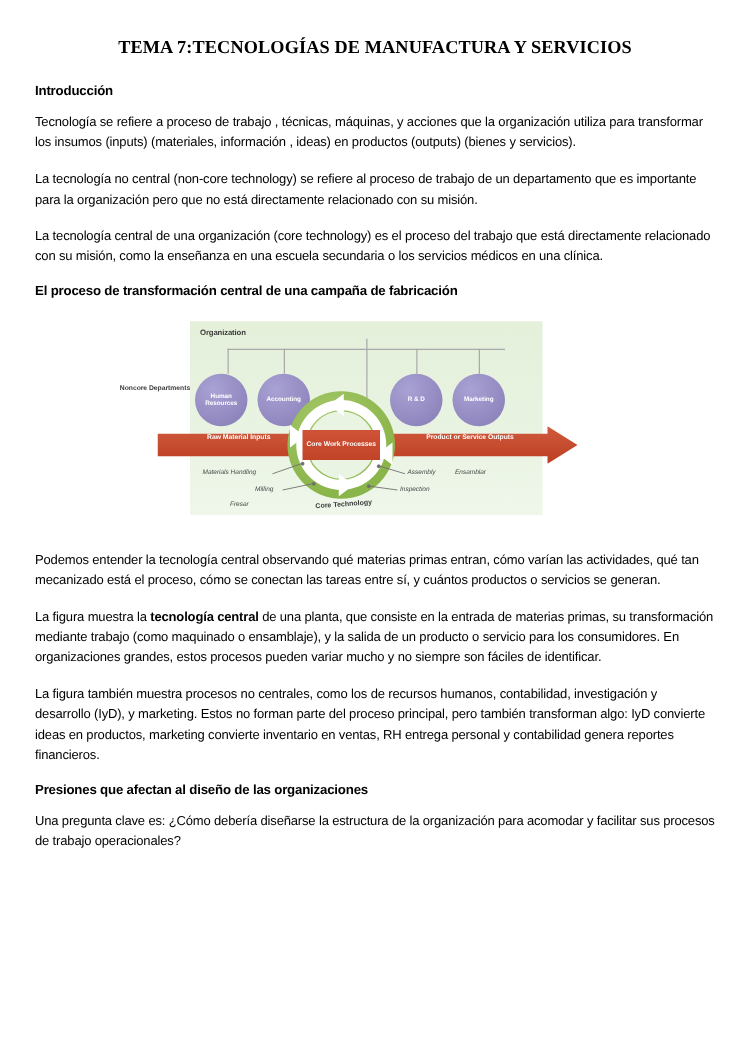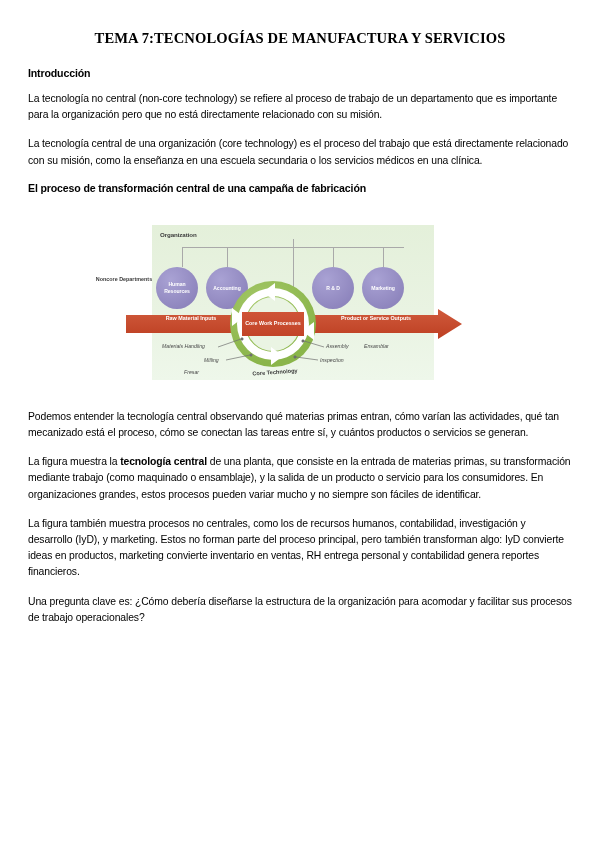--- a/index.html
+++ b/index.html
@@ -33,21 +33,21 @@
   }
   h2.section {
     font-family: "Liberation Sans", sans-serif;
     font-size: 10.6px;
     font-weight: bold;
     margin: 0 0 12px 0;
     letter-spacing: -0.15px;
     color: #000;
   }
   h2.section.tight {
-    margin-bottom: 23px;
+    margin-bottom: 10px;
   }
   p.body {
     font-size: 10.4px;
     line-height: 16.2px;
     margin: 0 0 13px 0;
     letter-spacing: -0.12px;
     text-align: left;
     color: #000;
   }
   p.body:last-child { margin-bottom: 0; }
@@ -198,20 +198,21 @@
 </style>
 </head>
 <body>
 
 <div class="page">
 
   <h1 class="doc-title">TEMA 7:TECNOLOGÍAS DE MANUFACTURA Y SERVICIOS</h1>
 
   <h2 class="section">Introducción</h2>
 
+  <p class="body">Tecnología se refiere a proceso de trabajo ,  técnicas, máquinas, y acciones que la organización utiliza para transformar los insumos (inputs) (materiales, información , ideas) en productos (outputs) (bienes y servicios).</p>
   <p class="body">La tecnología no central (non-core technology) se refiere al proceso de trabajo de un departamento que es importante para la organización pero que no está directamente relacionado con su misión.</p>
   <p class="body">La tecnología central de una organización (core technology) es el proceso del trabajo que está directamente relacionado con su misión, como la enseñanza en una escuela secundaria o los servicios médicos en una clínica.</p>
 
   <h2 class="section tight">El proceso de transformación central de una campaña de fabricación</h2>
 
   <div class="figure-wrap">
     <div class="figure">
 
       <div class="org-box"></div>
 
@@ -289,17 +290,18 @@
       <div class="ann ann-insp">Inspection</div>
 
     </div>
   </div>
 
   <p class="body">Podemos entender la tecnología central observando qué materias primas entran, cómo varían las actividades, qué tan mecanizado está el proceso, cómo se conectan las tareas entre sí, y cuántos productos o servicios se generan.</p>
 
   <p class="body"><span>La figura muestra la </span><b class="em">tecnología central</b><span> de una planta, que consiste en la entrada de materias primas, su transformación mediante trabajo (como maquinado o ensamblaje), y la salida de un producto o servicio para los consumidores. En organizaciones grandes, estos procesos pueden variar mucho y no siempre son fáciles de identificar.</span></p>
   <p class="body">La figura también muestra procesos no centrales, como los de recursos humanos, contabilidad, investigación y desarrollo (IyD), y marketing. Estos no forman parte del proceso principal, pero también transforman algo: IyD convierte ideas en productos, marketing convierte inventario en ventas, RH entrega personal y contabilidad genera reportes financieros.</p>
 
+  <h2 class="section">Presiones que afectan al diseño de las organizaciones</h2>
 
   <p class="body">Una pregunta clave es: ¿Cómo debería diseñarse la estructura de la organización para acomodar y facilitar sus procesos de trabajo operacionales?</p>
 
   <div class="footer-spacer"></div>
 </div>
 
 </body></html>

